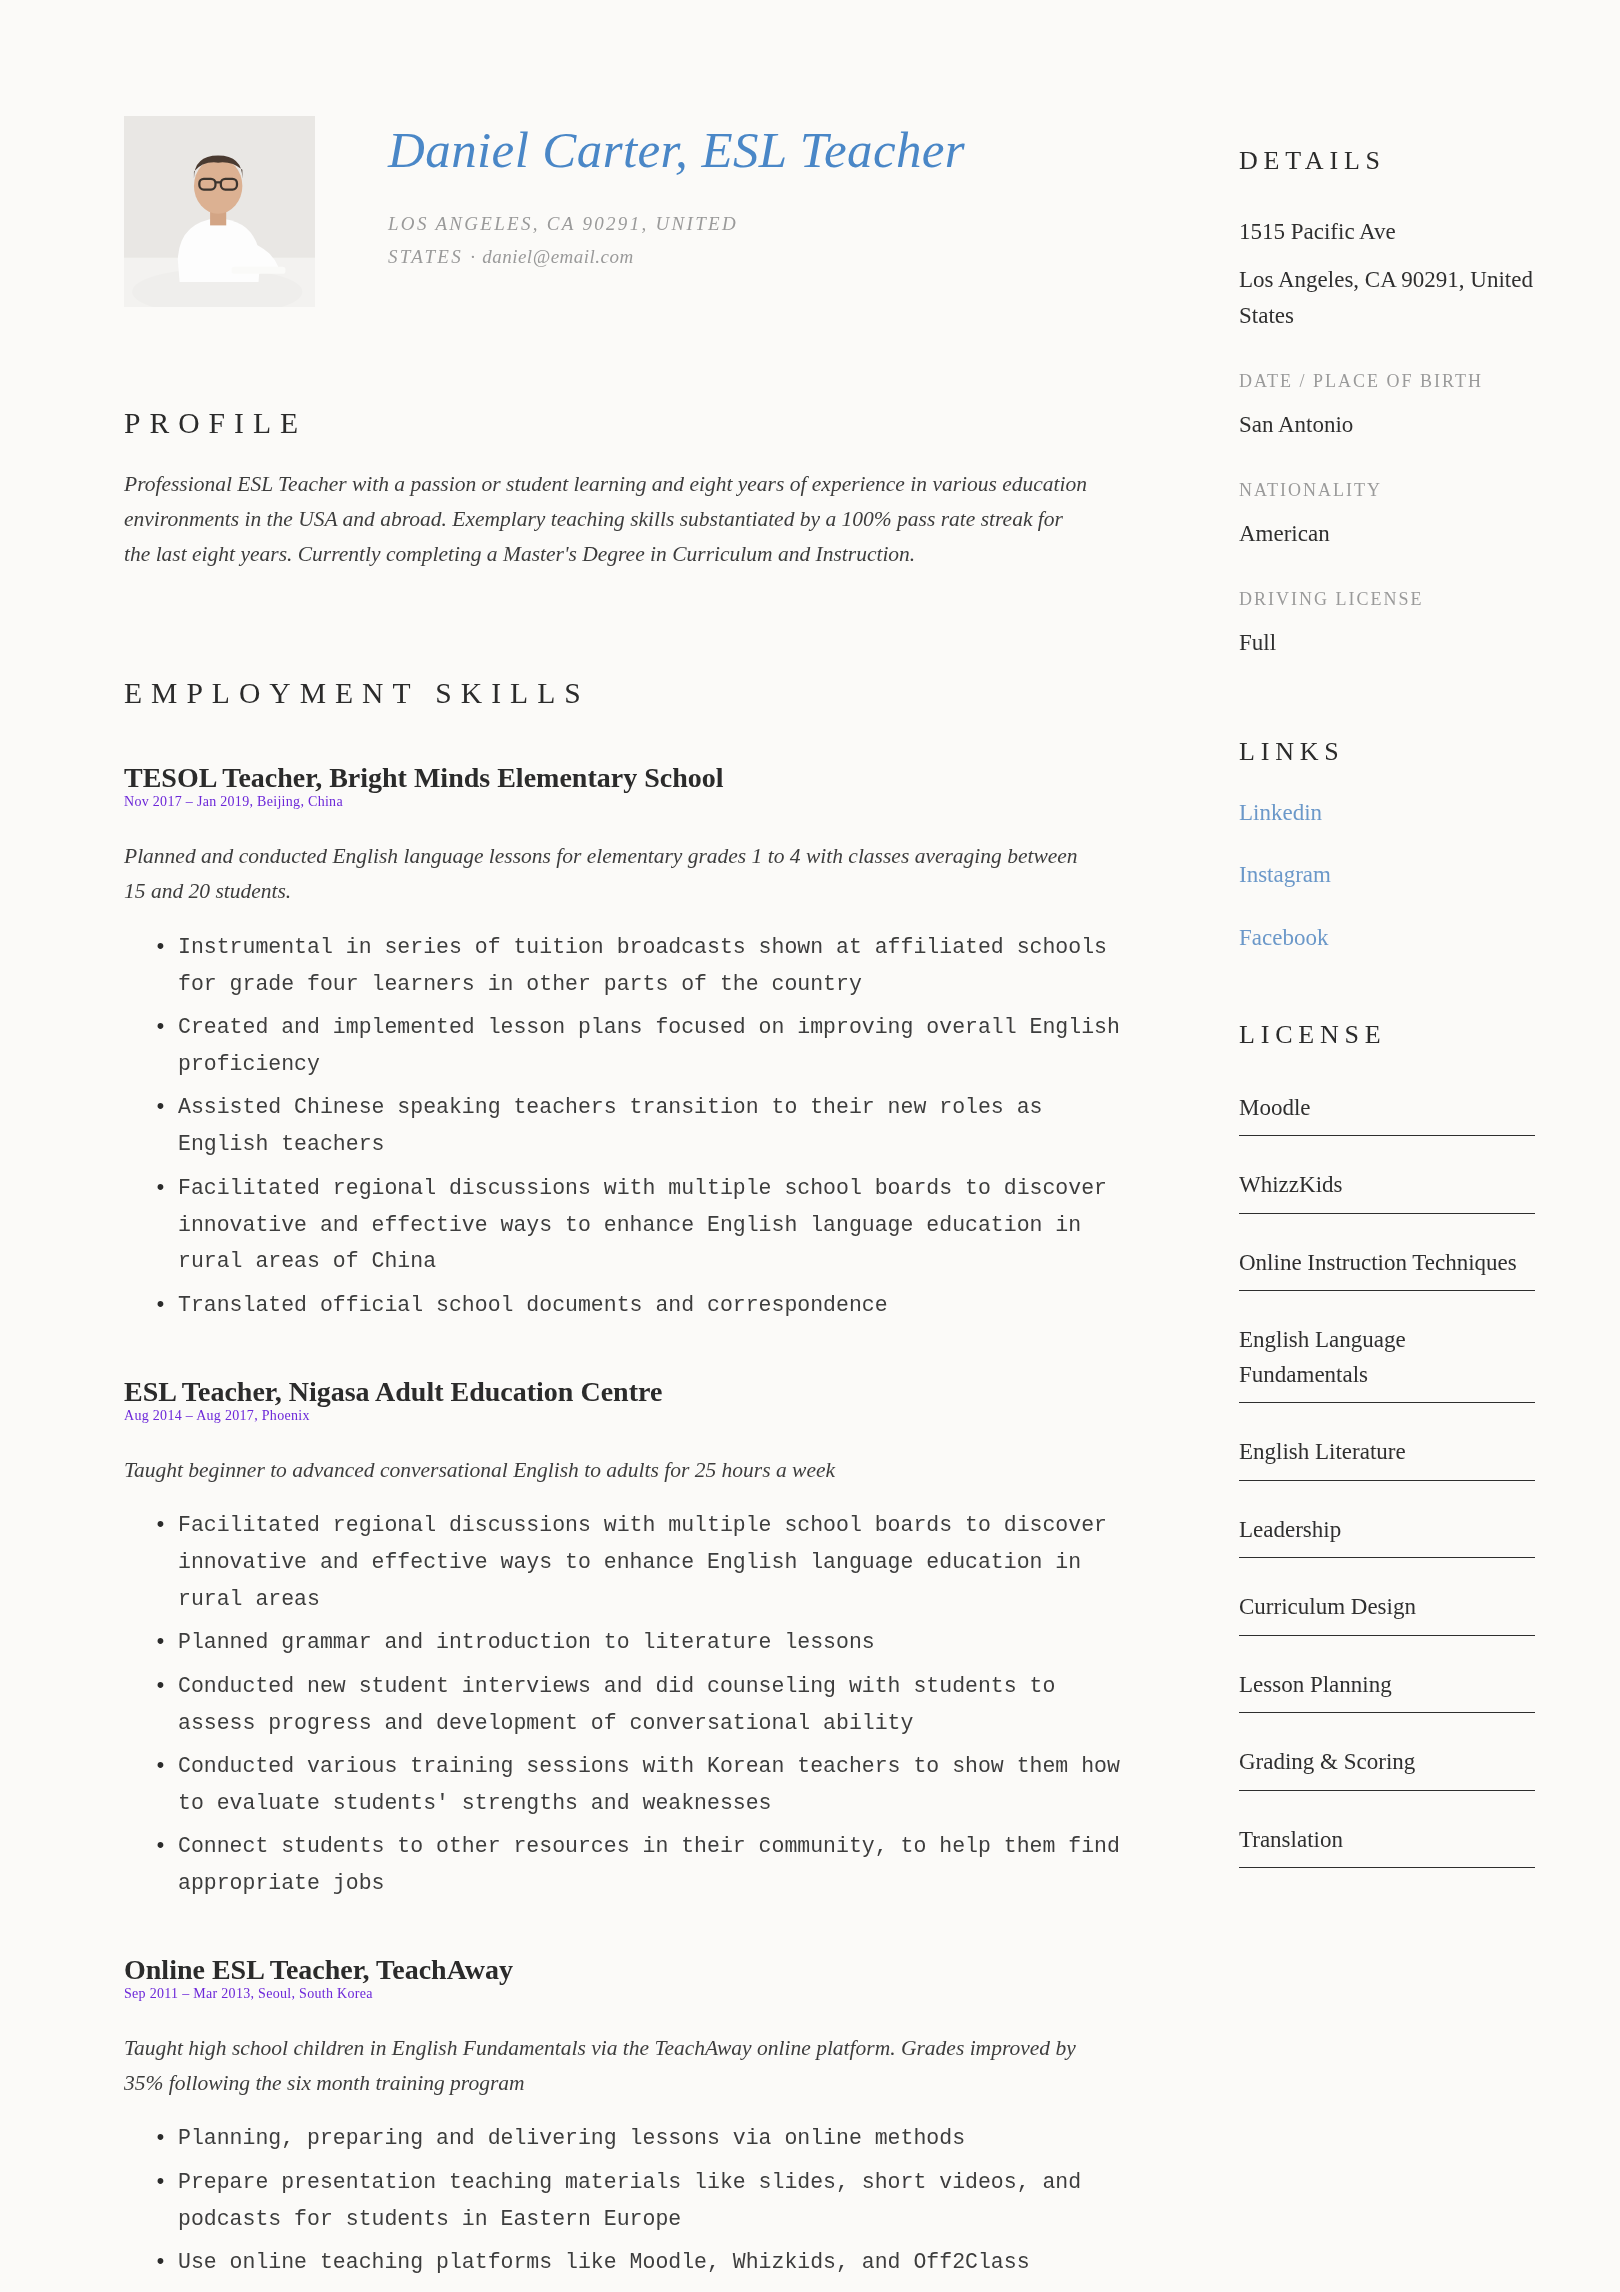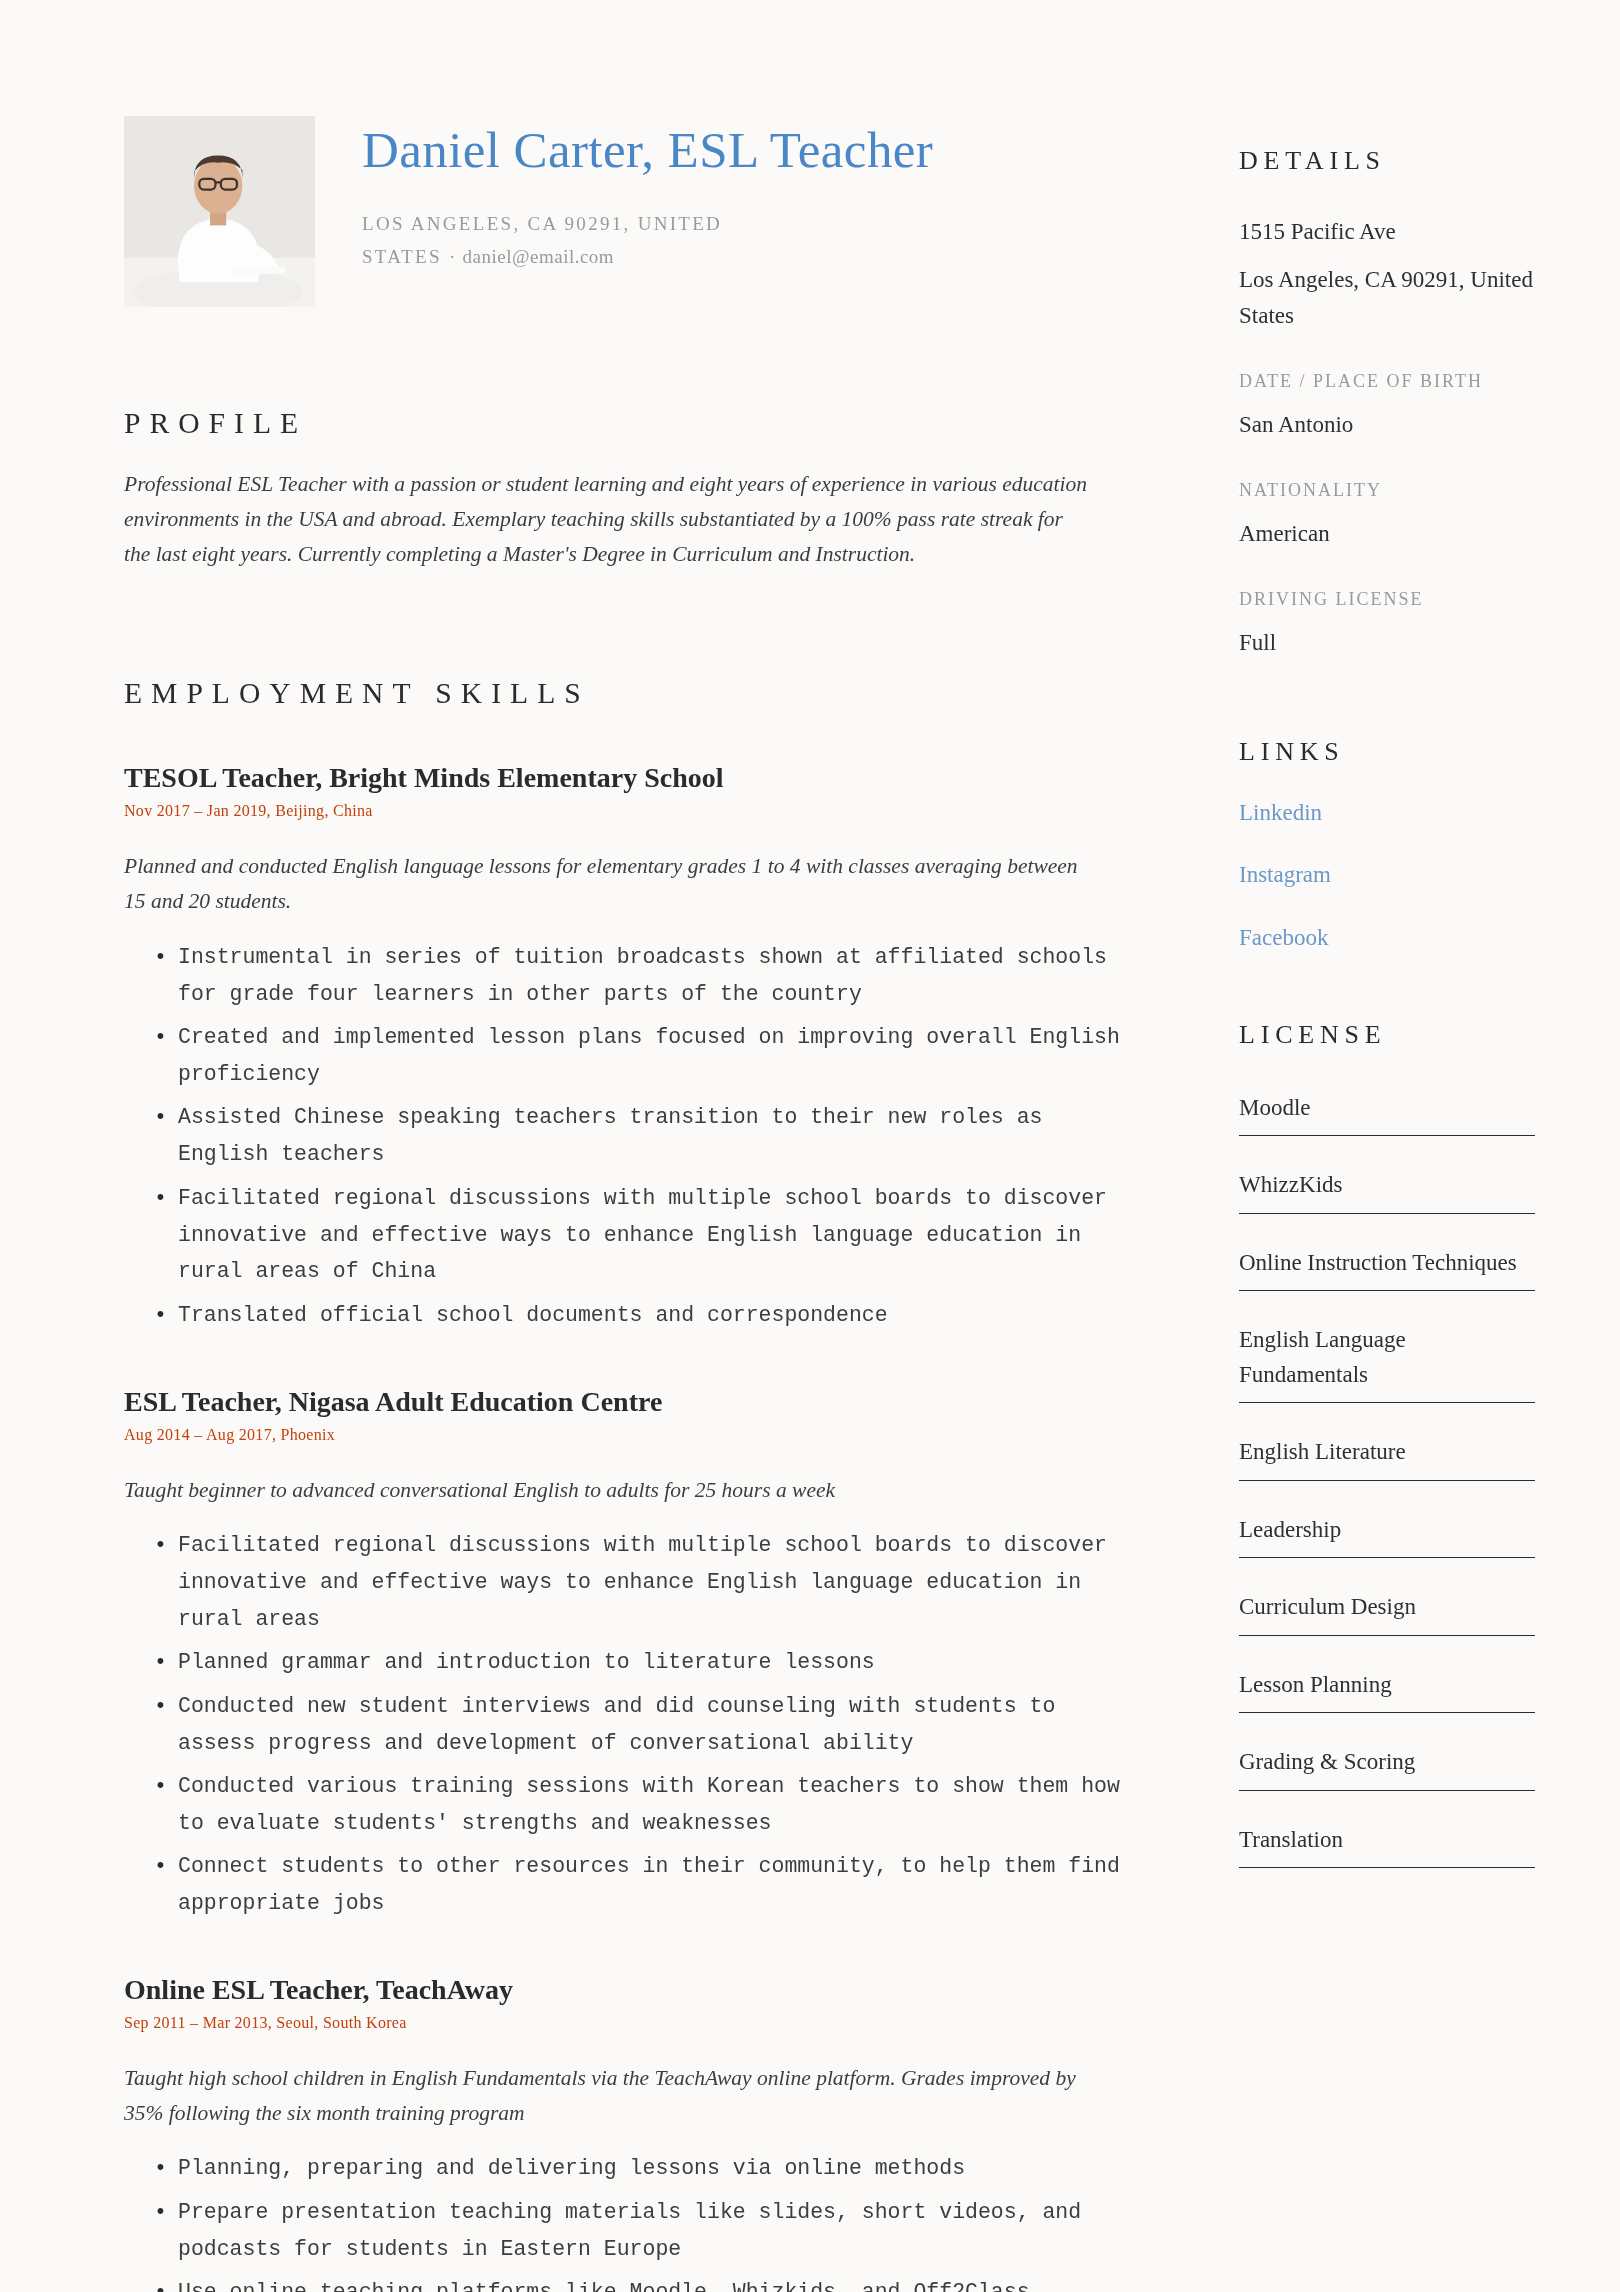--- a/index.html
+++ b/index.html
@@ -14,21 +14,21 @@
   .page { position: absolute; inset: 0; }
 
   
   .main { position: absolute; left: 124px; top: 116px; width: 990px; }
 
   .header-row { display: flex; align-items: flex-start; }
   .photo {
     width: 191px; height: 191px; flex: 0 0 191px;
     overflow: hidden; background: #e9e7e4;
   }
-  .header-text { margin-left: 47px; padding-top: 5.4px; }
+  .header-text { margin-left: 73px; padding-top: 5.4px; font-style: italic; }
   .name {
     font-size: 51px; line-height: 1.15;
     color: #4a87c7; letter-spacing: 0.4px;
     font-weight: normal;
   }
   .contact {
     margin-top: 27px; width: 448px;
     font-size: 19px; line-height: 1.75;
     color: #9a9a9a;
   }
@@ -43,21 +43,21 @@
   .profile-heading { margin-top: 100px; }
   .profile-text {
     margin-top: 27px; font-style: italic;
     font-size: 21.5px; line-height: 1.62; width: 967px;
   }
 
   .employment-heading { margin-top: 106px; }
 
   .job { margin-top: 52px; }
   .job-title { font-size: 28px; font-weight: bold; color: #2b2b2b; }
-  .job-dates { margin-top: 8px; font-size: 16px; color: #c2410c; letter-spacing: 0.3px; }
+  .job-dates { margin-top: 0; font-size: 14px; color: #6d28d9; letter-spacing: 0.3px; }
   .job-summary { margin-top: 29px; font-style: italic; font-size: 21.5px; line-height: 1.62; width: 967px; }
   .job-bullets { margin: 19.7px 0 0 0; padding: 0; list-style: none; }
   .job-bullets li {
     position: relative; padding-left: 54px; margin-bottom: 6.3px;
     font-size: 21.5px; line-height: 1.72; width: 949px; font-family: Liberation Mono, monospace;
   }
   .job-bullets li::before {
     content: "•"; position: absolute; left: 30px; top: 0;
     font-size: 21.5px; color: #2b2b2b;
   }

